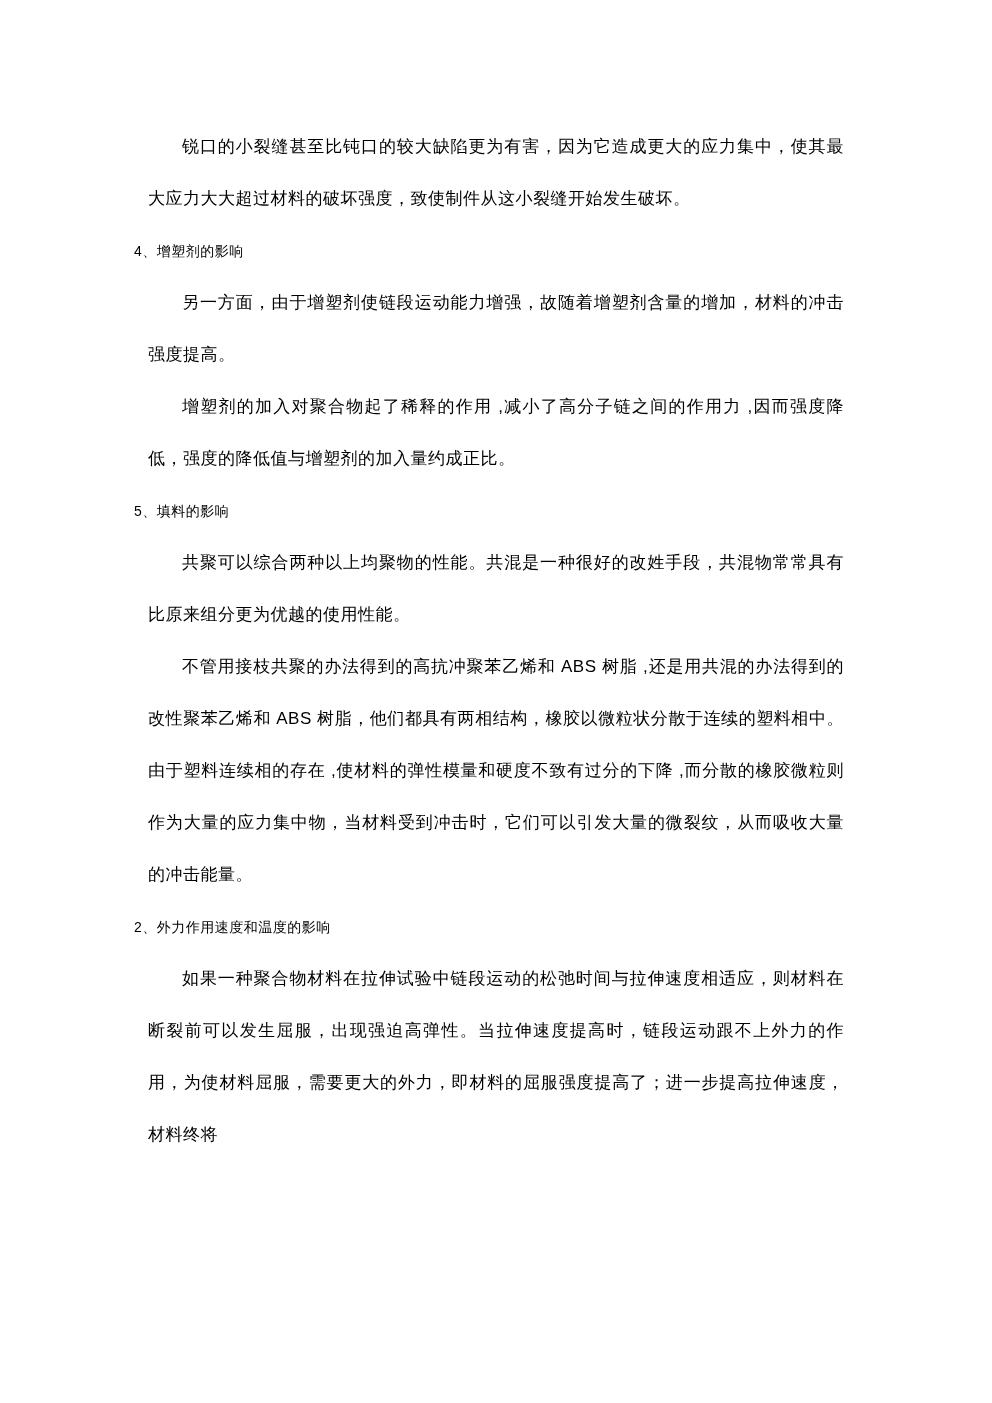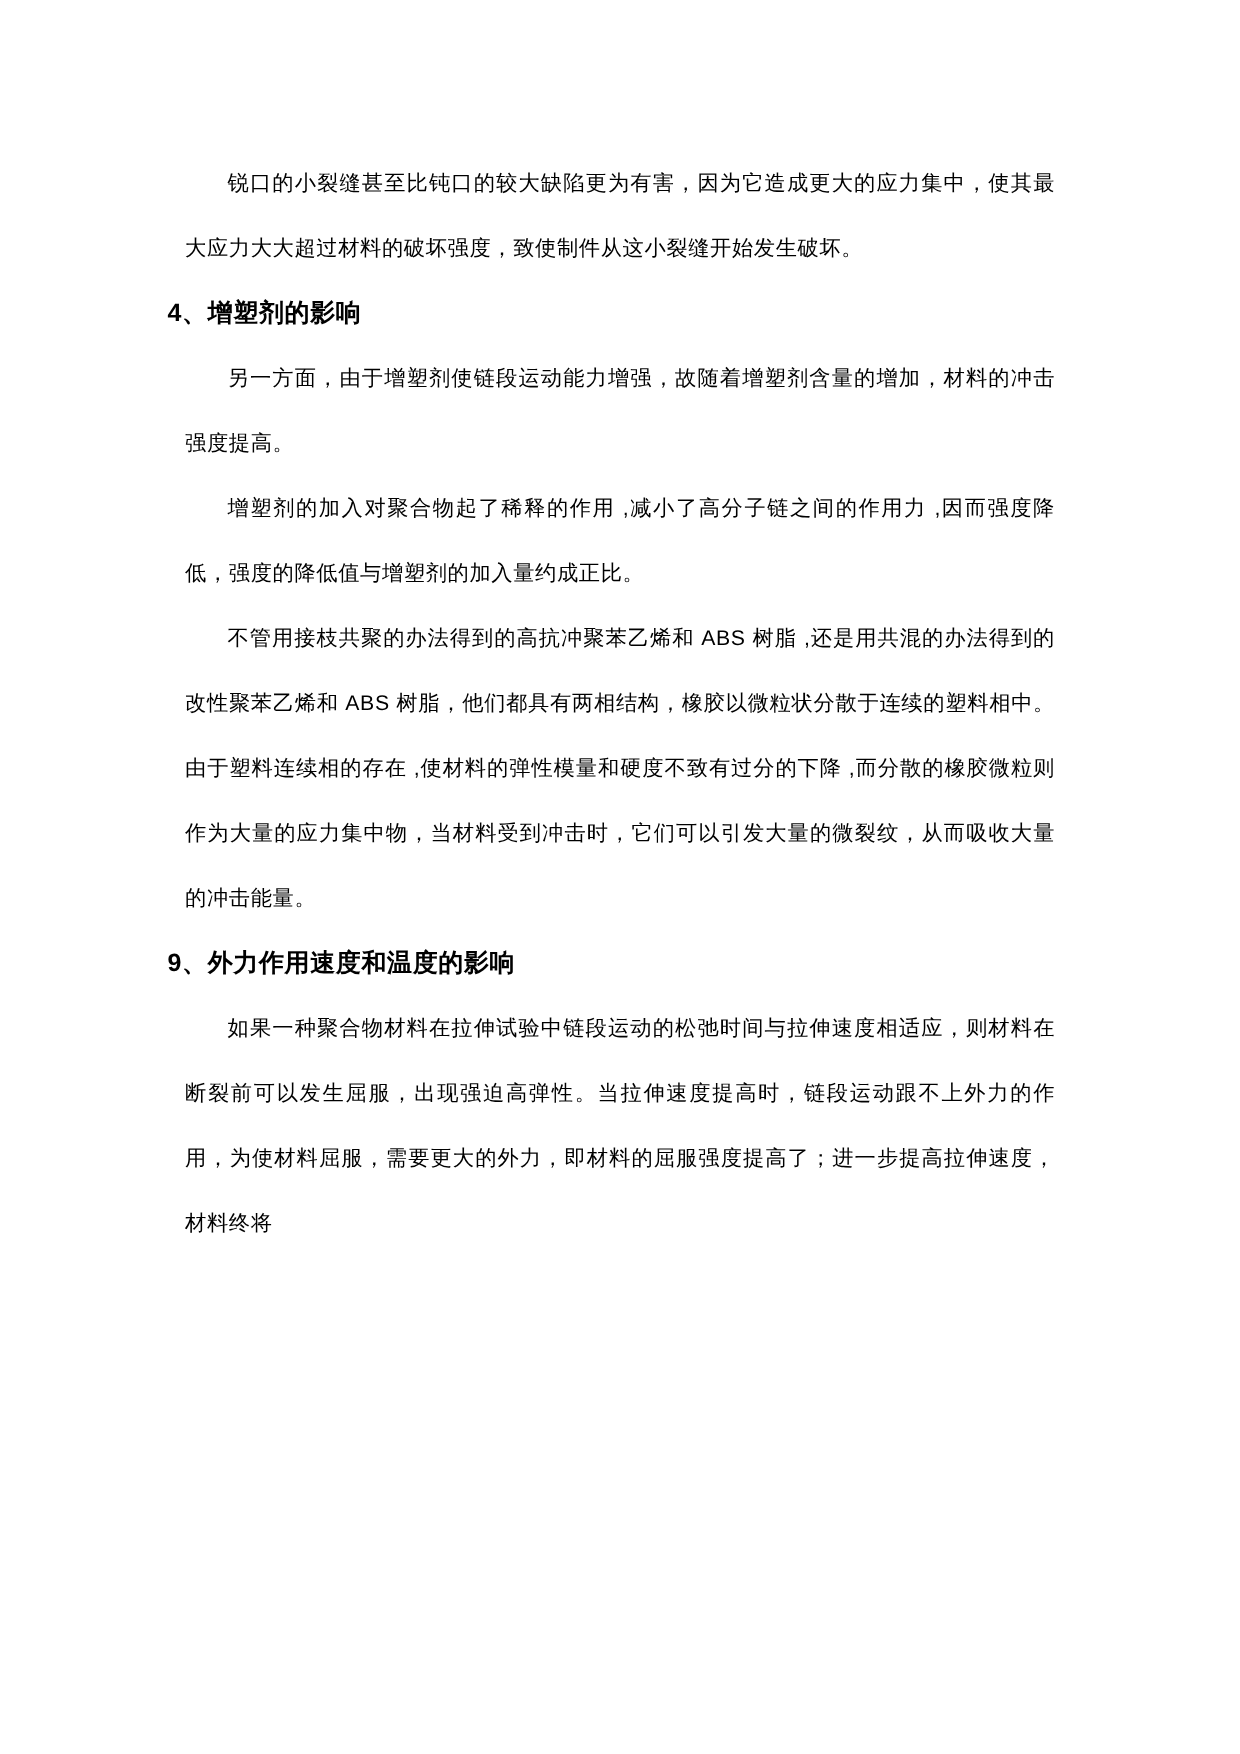--- a/index.html
+++ b/index.html
@@ -29,45 +29,47 @@
     font-size: 17px;
     line-height: 52px;
     letter-spacing: 0.5px;
     text-align: justify;
     text-indent: 2em;
     font-weight: 400;
   }
   .heading {
     margin: 0;
     width: 710px;
-    font-size: 20px;
+    font-size: 14px;
     line-height: 52px;
     letter-spacing: 0.5px;
-    font-weight: 700;
+    font-weight: 400;
     text-indent: 0;
   }
 </style>
 </head>
 <body>
 
 <div class="page">
   <div class="doc">
 
     <p class="para">锐口的小裂缝甚至比钝口的较大缺陷更为有害，因为它造成更大的应力集中，使其最大应力大大超过材料的破坏强度，致使制件从这小裂缝开始发生破坏。</p>
 
     <h3 class="heading">4、增塑剂的影响</h3>
 
     <p class="para">另一方面，由于增塑剂使链段运动能力增强，故随着增塑剂含量的增加，材料的冲击强度提高。</p>
 
     <p class="para">增塑剂的加入对聚合物起了稀释的作用 ,减小了高分子链之间的作用力 ,因而强度降低，强度的降低值与增塑剂的加入量约成正比。</p>
 
+    <h3 class="heading">5、填料的影响</h3>
 
 
 
+    <p class="para">共聚可以综合两种以上均聚物的性能。共混是一种很好的改姓手段，共混物常常具有比原来组分更为优越的使用性能。</p>
 
     <p class="para">不管用接枝共聚的办法得到的高抗冲聚苯乙烯和 ABS 树脂 ,还是用共混的办法得到的改性聚苯乙烯和 ABS 树脂，他们都具有两相结构，橡胶以微粒状分散于连续的塑料相中。由于塑料连续相的存在 ,使材料的弹性模量和硬度不致有过分的下降 ,而分散的橡胶微粒则作为大量的应力集中物，当材料受到冲击时，它们可以引发大量的微裂纹，从而吸收大量的冲击能量。</p>
 
-    <h3 class="heading">9、外力作用速度和温度的影响</h3>
+    <h3 class="heading">2、外力作用速度和温度的影响</h3>
 
     <p class="para">如果一种聚合物材料在拉伸试验中链段运动的松弛时间与拉伸速度相适应，则材料在断裂前可以发生屈服，出现强迫高弹性。当拉伸速度提高时，链段运动跟不上外力的作用，为使材料屈服，需要更大的外力，即材料的屈服强度提高了；进一步提高拉伸速度，材料终将</p>
 
   </div>
 </div>
 
 </body></html>

